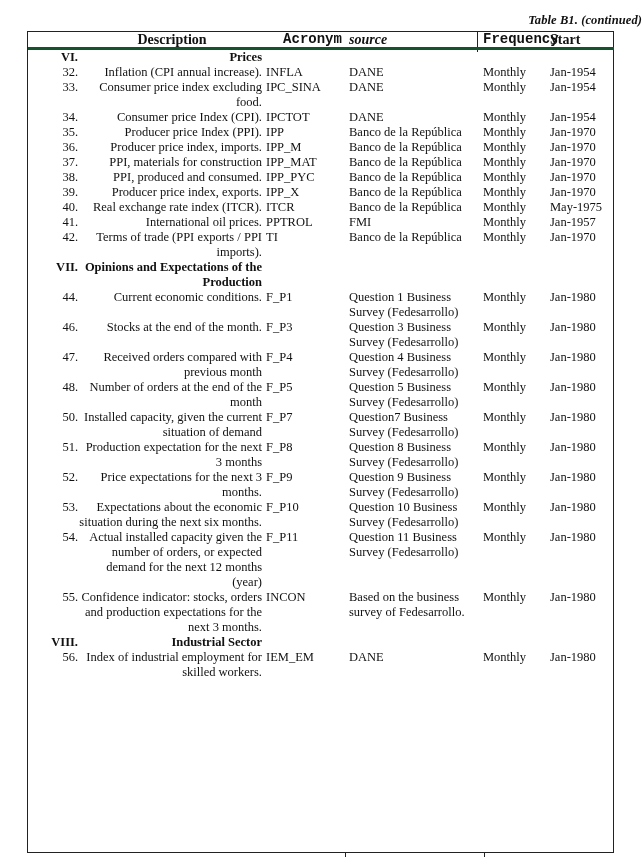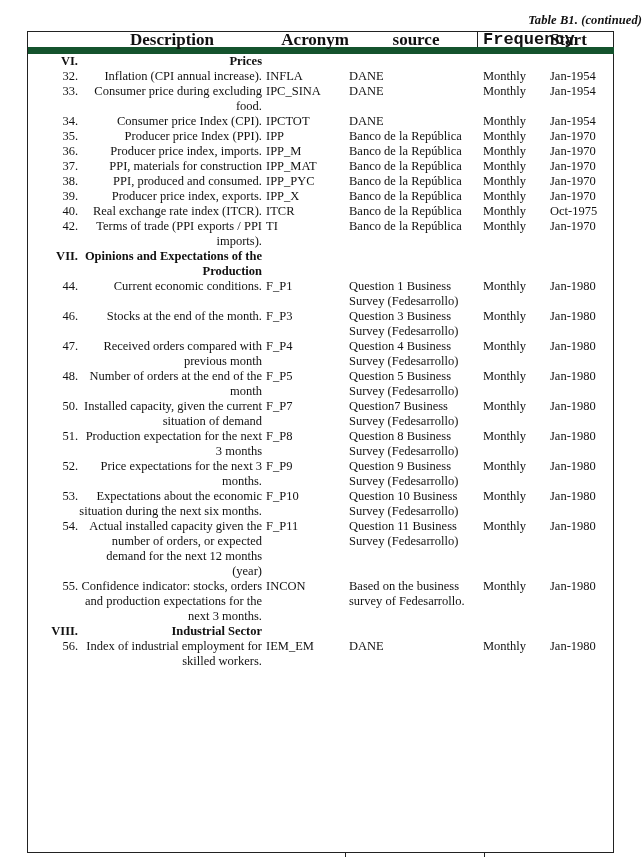--- a/index.html
+++ b/index.html
@@ -19,37 +19,37 @@
     border-top: 1.5px solid #222; border-bottom: 1px solid #222;
     box-sizing: border-box;
   }
   .tick { position: absolute; width: 1px; background: #222; }
   table {
     position: absolute; left: 28px; top: 32px; width: 586px;
     border-collapse: collapse; table-layout: fixed;
     font-size: 12.5px; line-height: 15px;
   }
   th {
-    font-weight: bold; font-size: 17px; padding: 0; height: 14px;
-    border-bottom: 7px solid #14532d; vertical-align: bottom;
+    font-weight: bold; font-size: 14px; padding: 0; height: 14px;
+    border-bottom: 3px solid #14532d; vertical-align: bottom;
   }
   td { padding: 0; vertical-align: top; }
   col.c-num { width: 50px; }
   col.c-desc { width: 188px; }
   col.c-acr { width: 83px; }
   col.c-src { width: 134px; }
   col.c-freq { width: 67px; }
   col.c-start { width: 64px; }
   td.num { padding-left: 5px; text-align: right; }
   td.desc { padding-right: 4px; text-align: right; }
   td.start { padding-left: 0; }
   tr.section td { font-weight: bold; }
   th.h-desc { text-align: center; }
-  th.h-acr { text-align: right; padding-left: 10px; }
-  th.h-src { text-align: center; }
+  th.h-acr { text-align: center; padding-left: 10px; font-family: Liberation Mono, monospace; }
+  th.h-src { text-align: left; font-style: italic; }
   th.h-freq { text-align: left; padding-left: 0; font-family: Liberation Mono, monospace; }
   th.h-start { text-align: left; }
 </style>
 </head>
 <body>
 
 <div class="title">Table B1. (continued)</div>
 
 <div class="frame"></div>
 <div class="tick" style="left:477px; top:31px; height:15px;"></div>
@@ -88,21 +88,21 @@
       <tr class="item">
         <td class="num">32.</td>
         <td class="desc">Inflation (CPI annual increase).</td>
         <td class="acr">INFLA</td>
         <td class="src">DANE</td>
         <td class="freq">Monthly</td>
         <td class="start">Jan-1954</td>
       </tr>
       <tr class="item">
         <td class="num">33.</td>
-        <td class="desc">Consumer price during excluding food.</td>
+        <td class="desc">Consumer price index excluding food.</td>
         <td class="acr">IPC_SINA</td>
         <td class="src">DANE</td>
         <td class="freq">Monthly</td>
         <td class="start">Jan-1954</td>
       </tr>
       <tr class="item">
         <td class="num">34.</td>
         <td class="desc">Consumer price Index (CPI).</td>
         <td class="acr">IPCTOT</td>
         <td class="src">DANE</td>
@@ -148,21 +148,29 @@
         <td class="src">Banco de la República</td>
         <td class="freq">Monthly</td>
         <td class="start">Jan-1970</td>
       </tr>
       <tr class="item">
         <td class="num">40.</td>
         <td class="desc">Real exchange rate index (ITCR).</td>
         <td class="acr">ITCR</td>
         <td class="src">Banco de la República</td>
         <td class="freq">Monthly</td>
-        <td class="start">Oct-1975</td>
+        <td class="start">May-1975</td>
+      </tr>
+      <tr class="item">
+        <td class="num">41.</td>
+        <td class="desc">International oil prices.</td>
+        <td class="acr">PPTROL</td>
+        <td class="src">FMI</td>
+        <td class="freq">Monthly</td>
+        <td class="start">Jan-1957</td>
       </tr>
       <tr class="item">
         <td class="num">42.</td>
         <td class="desc">Terms of trade (PPI exports / PPI imports).</td>
         <td class="acr">TI</td>
         <td class="src">Banco de la República</td>
         <td class="freq">Monthly</td>
         <td class="start">Jan-1970</td>
       </tr>
       <tr class="section">

